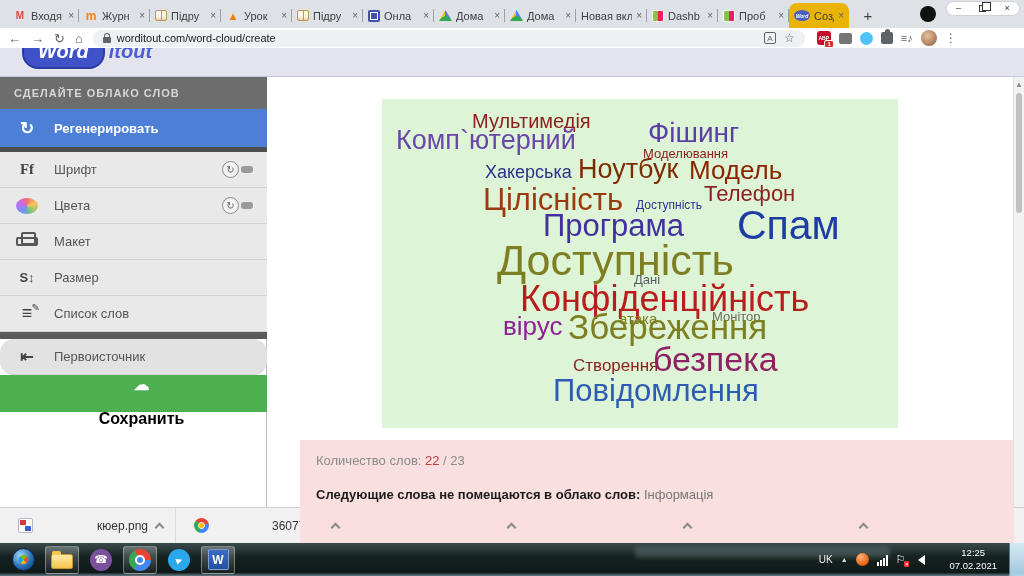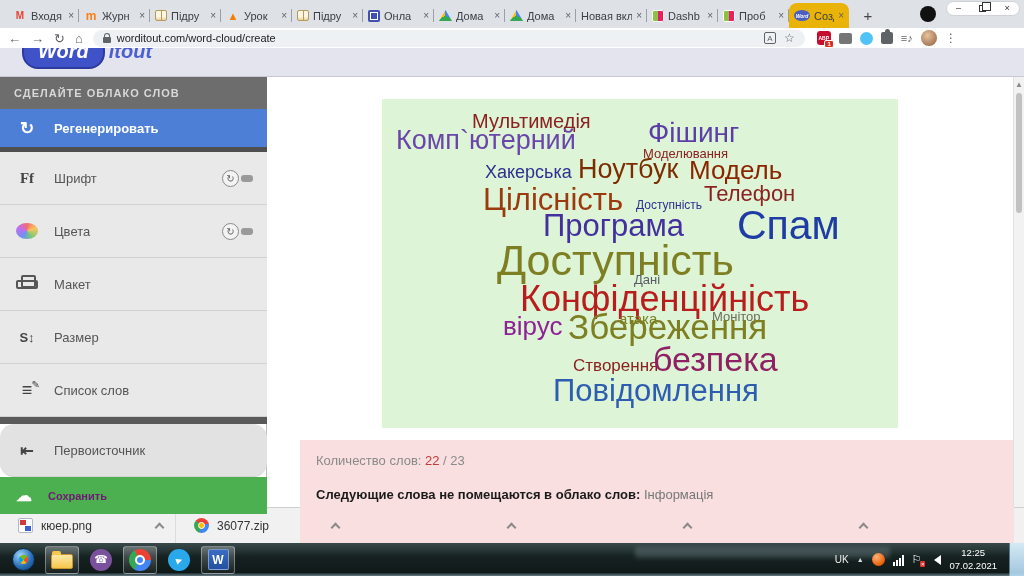--- a/index.html
+++ b/index.html
@@ -63,57 +63,57 @@
   .nic-create{width:4px;height:12px;background:#4266f0;transform:rotate(14deg);border-radius:1px;}
   .nic-discover{width:13px;height:11px;background:linear-gradient(90deg,#2d3a8c 0 3px,transparent 3px 5px,#2d3a8c 5px 8px,transparent 8px 10px,#2d3a8c 10px 13px);}
   .nic-community{width:12px;height:10px;background:#2d3a8c;clip-path:polygon(0 45%,100% 0,55% 100%,40% 60%);}
 
   
   .main{display:flex;height:430px;background:#fff;position:relative;}
   .sidebar{width:267px;flex:none;background:#fff;box-shadow:inset -1px 0 0 #bdbdbd;}
   .sb-title{height:32px;background:#6d6d6d;color:#d8d8d8;font-size:11px;letter-spacing:1px;display:flex;align-items:center;padding-left:14px;font-weight:bold;}
   .sb-regen{height:38px;background:#4d7fd6;color:#fff;font-weight:bold;font-size:13px;display:flex;align-items:center;gap:16px;padding-left:16px;}
   .sb-divider{height:5px;background:#4f4f4f;}
-  .sb-row{height:53px;display:flex;align-items:center;gap:16px;padding-left:16px;font-size:13px;color:#555;background:#e9e9e9;border-bottom:1px solid #d2d2d2;position:relative;}
+  .sb-row{height:36px;display:flex;align-items:center;gap:16px;padding-left:16px;font-size:13px;color:#555;background:#e9e9e9;border-bottom:1px solid #d2d2d2;position:relative;}
   .sb-row .ic{width:22px;display:flex;justify-content:center;align-items:center;color:#444;font-size:15px;}
   .ic-regen{color:#fff;font-size:17px;font-weight:bold;width:22px;text-align:center;}
   .ic-font::before{content:"Ff";font-family:"Liberation Serif",serif;font-weight:600;font-size:15px;}
   .ic-colors{width:16px;height:16px;border-radius:50%;background:conic-gradient(#f26d6d,#f7c35f,#79c97a,#6d93f2,#c06df2,#f26d6d);}
   .ic-layout{width:11px;height:9px;border:2px solid #555;border-radius:2px;position:relative;}
   .ic-layout::before{content:"";position:absolute;left:3px;top:-7px;width:11px;height:9px;border:2px solid #555;border-radius:2px;}
   .ic-size::before{content:"S↕";font-size:13px;font-weight:bold;}
   .ic-wordlist{position:relative;}
   .ic-wordlist::before{content:"≡";font-size:18px;font-weight:bold;}
   .ic-wordlist::after{content:"✎";position:absolute;font-size:10px;right:-2px;top:-1px;}
   .ic-source::before{content:"⇤";font-size:16px;font-weight:bold;}
   .ic-save::before{content:"☁";color:#fff;font-size:16px;}
   .toggle{position:absolute;right:14px;display:flex;align-items:center;gap:2px;}
   .toggle .circ{width:17px;height:17px;border:1px solid #8a8a8a;border-radius:50%;background:#f3f3f3;font-size:10px;color:#666;display:flex;align-items:center;justify-content:center;}
   .toggle .pill{width:12px;height:7px;background:#9a9a9a;border-radius:3px;}
   .sb-divider2{height:7px;background:#5a5a5a;}
   .sb-source{background:#e2e2e2;border-radius:14px;}
-  .sb-save{height:37px;background:#4caf50;color:#701a75;font-weight:bold;font-size:11px;display:flex;align-items:center;gap:16px;padding-left:16px;}
+  .sb-save{height:37px;background:#4caf50;color:#000000;font-weight:bold;font-size:16px;display:flex;align-items:center;gap:16px;padding-left:16px;flex-direction:column;}
 
   .content{flex:1;position:relative;background:#fff;}
   .cloudbox{position:absolute;left:115px;top:22px;width:516px;height:329px;background:#ddf5d6;}
   .cw{position:absolute;white-space:nowrap;line-height:1;font-family:"Liberation Sans",sans-serif;}
 
   .statuspanel{position:absolute;left:33px;top:363px;width:714px;height:120px;background:#f9dfdf;padding:13px 16px;font-size:13px;color:#8a8a8a;}
   .sp-line2{margin-top:19px;color:#777;}
   .sp-bold{font-weight:bold;color:#1a1a1a;}
   .sp-num{color:#c23b3b;}
 
   .pagescroll{position:absolute;right:0;top:0;width:11px;height:430px;background:#f2f2f2;border-left:1px solid #e0e0e0;}
   .pagescroll .arr{display:block;text-align:center;color:#8a8a8a;font-size:8px;margin-top:3px;}
   .pagescroll .thumb{position:absolute;left:2px;right:2px;top:16px;height:120px;background:#c1c1c1;border-radius:4px;}
 
   
   .downloads{height:36px;background:#f1f1f2;border-top:1px solid #cfcfcf;display:flex;align-items:stretch;}
   .dlchip{width:176px;display:flex;align-items:center;gap:8px;padding:0 12px 0 18px;border-right:1px solid #dcdcdc;}
-  .dlname{flex:1;font-size:12px;color:#333;text-align:left;overflow:hidden;white-space:nowrap;}
+  .dlname{flex:1;font-size:12px;color:#333;text-align:right;overflow:hidden;white-space:nowrap;}
   .chev{width:7px;height:7px;border-left:2px solid #8a8a8a;border-top:2px solid #8a8a8a;transform:rotate(45deg);flex:none;margin-top:3px;}
   .dlic{width:15px;height:15px;flex:none;border-radius:2px;display:flex;align-items:center;justify-content:center;font-size:10px;font-weight:bold;color:#fff;}
   .dlic-png{background:#fff;border:1px solid #b0b8c4;position:relative;}
   .dlic-png::before{content:"";position:absolute;left:1px;top:1px;width:6px;height:5px;background:#d03a3a;}
   .dlic-png::after{content:"";position:absolute;right:1px;bottom:1px;width:6px;height:5px;background:#3a5fd0;}
   .dlic-zip{background:conic-gradient(from -45deg,#ea4335 0 120deg,#4285f4 0 240deg,#34a853 0);border-radius:50%;position:relative;}
   .dlic-zip::before{content:"";position:absolute;inset:4px;background:#fbbc04;border-radius:50%;border:1px solid #fff;}
   .dlic-docx{background:#2b579a;}
   .dlic-pptx{background:#d24726;}
   .showall{margin-left:auto;display:flex;align-items:center;gap:22px;padding-right:16px;}
@@ -139,21 +139,21 @@
   .ghost{position:absolute;left:635px;top:4px;width:255px;height:11px;background:rgba(175,195,205,.22);filter:blur(2px);border-radius:2px;}
   .tray{position:absolute;right:0;top:0;bottom:0;display:flex;align-items:center;gap:8px;}
   .lang{color:#eee;font-size:10px;}
   .trayarr{color:#ddd;font-size:7px;}
   .ic-avast{width:13px;height:13px;border-radius:50%;background:radial-gradient(circle at 35% 30%,#ffb27a,#e85d04 70%);}
   .sig{display:flex;align-items:flex-end;gap:1px;height:12px;}
   .sig i{width:2px;background:#fff;display:block;}
   .flagwrap{position:relative;color:#fff;font-size:11px;}
   .flagwrap::after{content:"×";position:absolute;right:-4px;bottom:-1px;background:#d33;color:#fff;font-size:6px;line-height:1;padding:0 1px;border-radius:1px;}
   .spk{width:0;height:0;border:5px solid transparent;border-right:7px solid #fff;position:relative;}
-  .clock{color:#fff;font-size:9.5px;text-align:center;line-height:1.35;margin-right:4px;}
+  .clock{color:#fff;font-size:9.5px;text-align:center;line-height:1.35;margin-right:4px;margin-left:16px;}
   .showdesk{width:15px;height:33px;background:linear-gradient(#d5e9f4,#9fc5dd);border-left:1px solid #5a7a8a;}
 </style>
 </head>
 <body>
 
 <div class="tabstrip">
   <div id="tabs">
       <div class="tab">
         <span class="fav fav-gmail"></span>
         <span class="tlabel">Входя</span>

